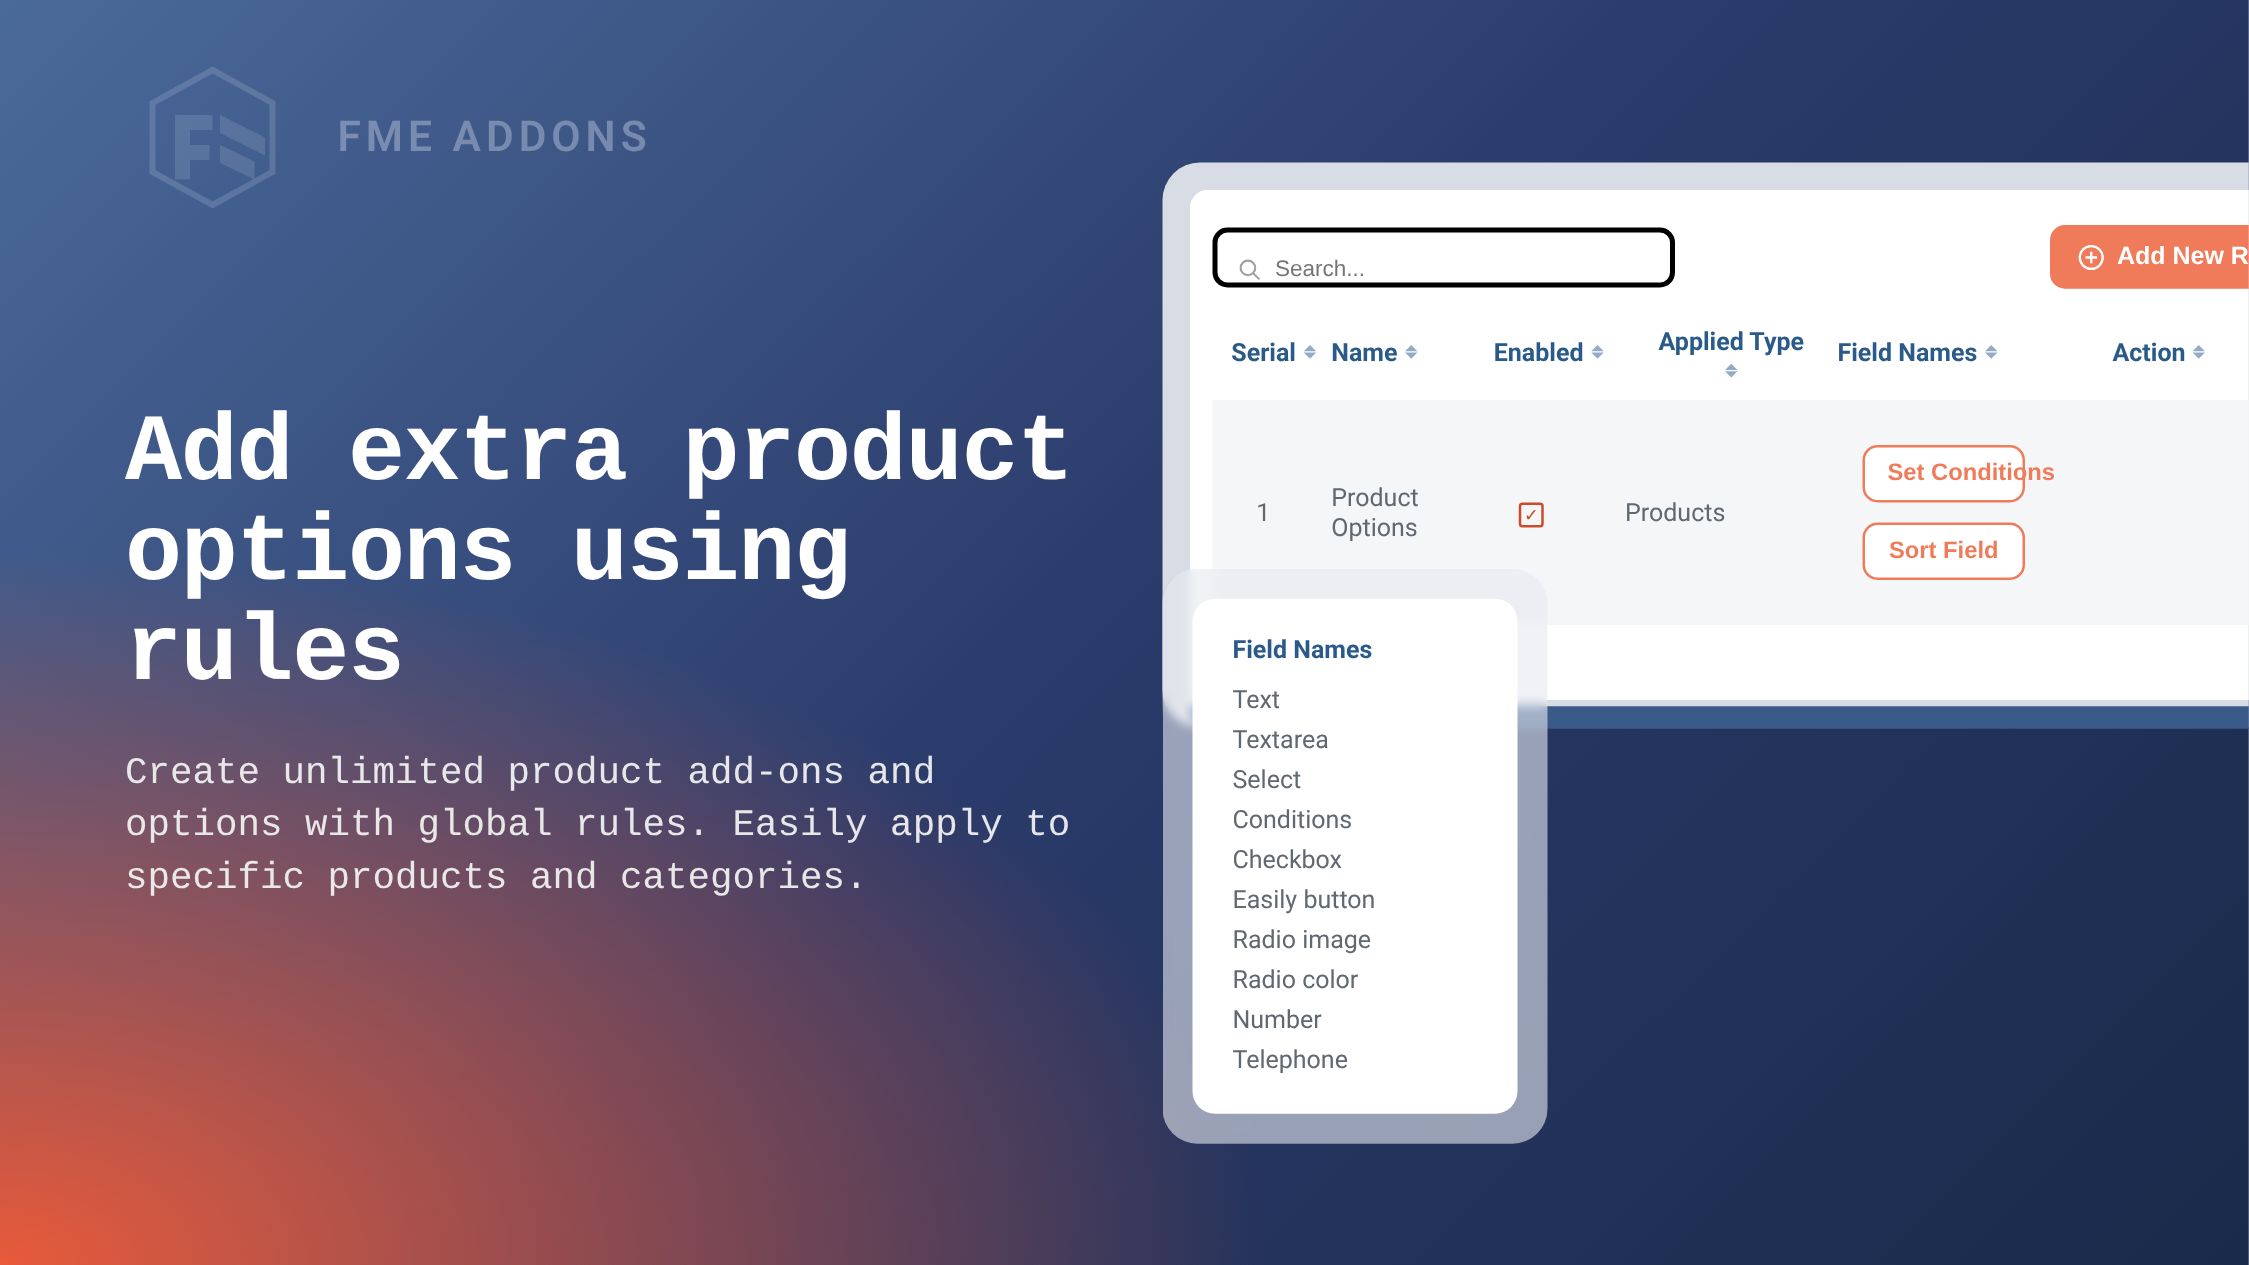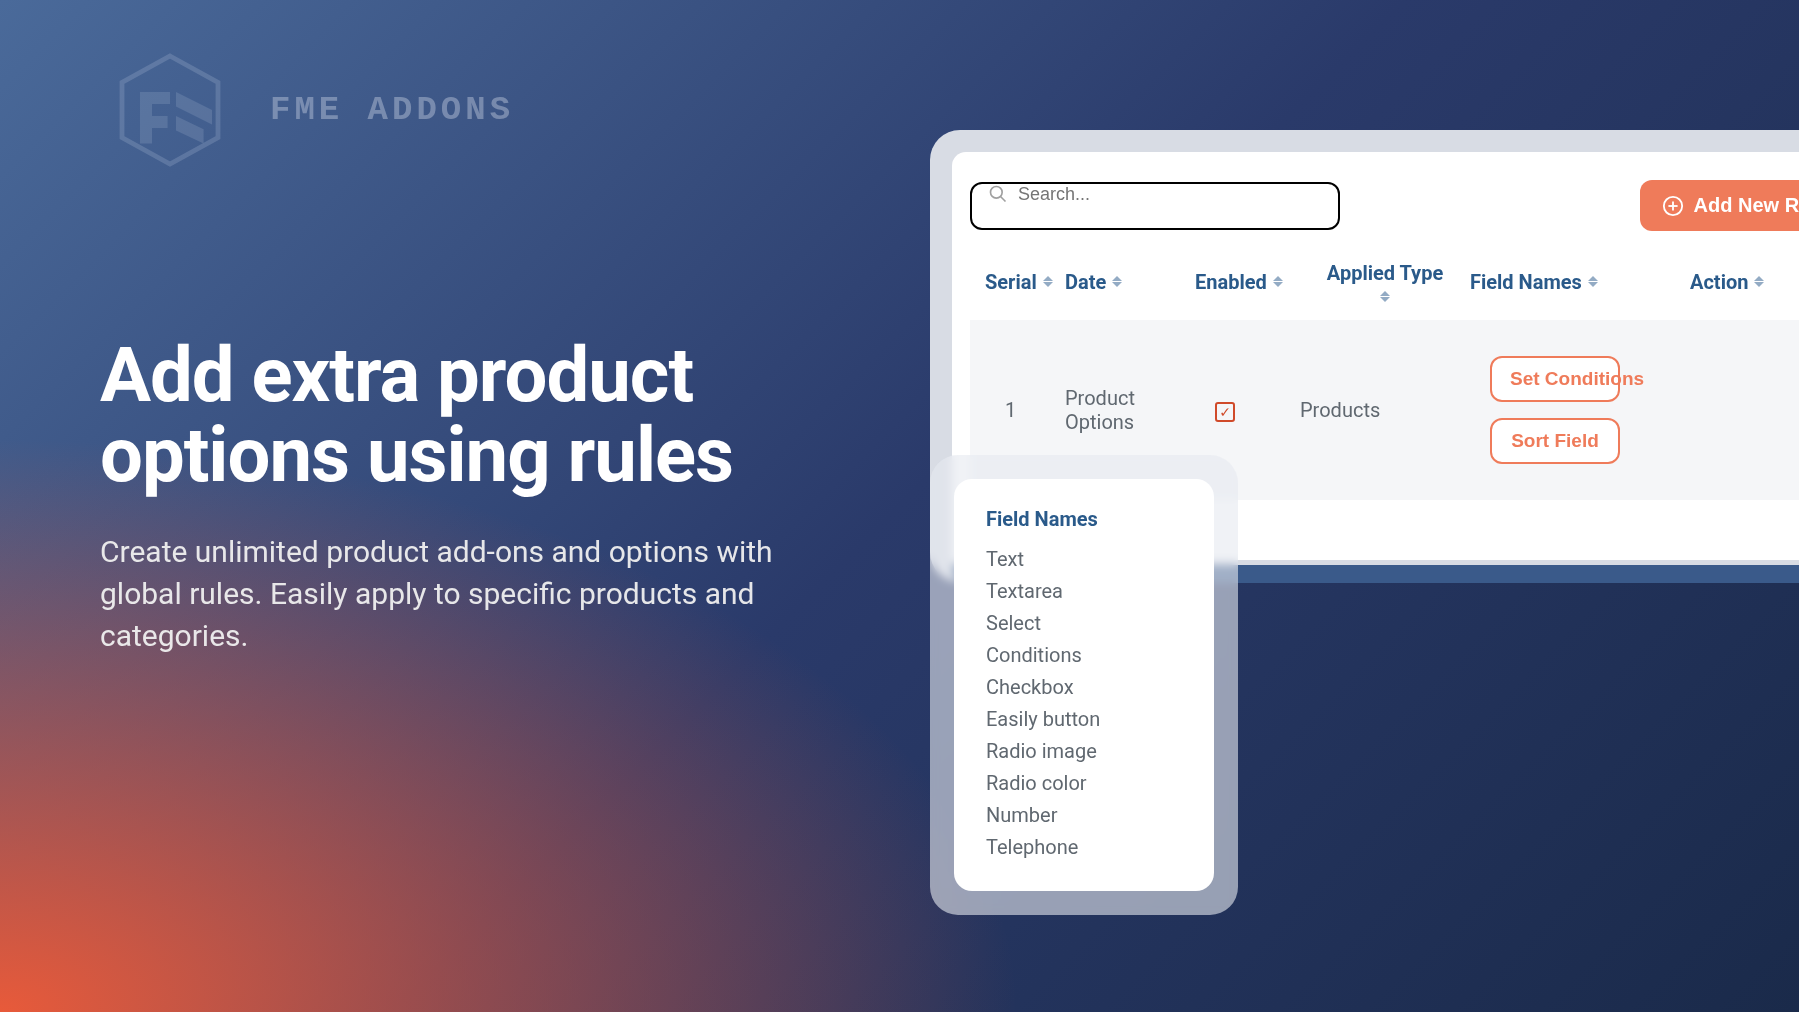--- a/index.html
+++ b/index.html
@@ -12,23 +12,23 @@
       overflow: hidden;
       position: relative;
     }
     
     .header { display: flex; align-items: center; padding: 50px 0 0 100px; opacity: 0.4; }
     .logo {
       width: 140px; height: 120px;
       position: relative; margin-right: 30px;
     }
     .logo svg { width: 100%; height: 100%; }
-    .brand-text { font-size: 34px; font-weight: 600; letter-spacing: 4px; color: #d0d8e8; font-family: Liberation Mono, monospace; }
-    
-    .hero { position: absolute; left: 100px; top: 336px; color: #ffffff; width: 760px; }
+    .brand-text { font-size: 34px; font-weight: 600; letter-spacing: 4px; color: #d0d8e8; }
+    
+    .hero { position: absolute; left: 100px; top: 324px; color: #ffffff; width: 760px; font-family: Liberation Mono, monospace; }
     .hero h1 { font-size: 76px; font-weight: 700; line-height: 1.05; letter-spacing: -1px; margin-bottom: 35px; }
     .hero p { font-size: 30px; font-weight: 400; line-height: 1.4; color: #f0f0f0; opacity: 0.95; }
     
     .admin-frame {
       position: absolute;
       left: 930px; top: 130px;
       width: 920px;
       background: #d8dce4;
       border-radius: 30px 0 0 30px;
       padding: 22px 0 22px 22px;
@@ -40,22 +40,22 @@
     .admin-inner {
       background: #ffffff;
       border-radius: 14px 0 0 0;
       min-height: 300px;
       padding: 28px 0 60px 18px;
       position: relative;
     }
     
     .topbar { display: flex; align-items: center; justify-content: space-between; padding-right: 0; margin-bottom: 30px; }
     .search-wrap {
-      display: flex; align-items: flex-start;
-      border: 2px solid #000000; border-radius: 12px;
+      display: flex; align-items: flex-end;
+      border: 4px solid #000000; border-radius: 12px;
       width: 370px; height: 48px; padding: 0 16px;
     }
     .search-wrap svg { width: 20px; height: 20px; margin-right: 10px; stroke: #a0a0a0; fill: none; stroke-width: 2; }
     .search-wrap input { border: none; outline: none; font-size: 18px; color: #666; flex: 1; background: transparent; }
     .add-role-btn {
       display: flex; align-items: center; gap: 10px;
       background: #ef7b5a; color: #fff; border: none;
       border-radius: 12px; padding: 14px 22px; font-size: 20px; font-weight: 600;
       cursor: pointer;
     }
@@ -153,21 +153,21 @@
     <div class="table">
       <div class="thead">
         <div class="th col-serial">
             <span>Serial</span>
             <span class="sort-icon">
               <span class="up"></span>
               <span class="dn"></span>
             </span>
           </div>
         <div class="th col-name">
-            <span>Date</span>
+            <span>Name</span>
             <span class="sort-icon">
               <span class="up"></span>
               <span class="dn"></span>
             </span>
           </div>
         <div class="th col-enabled">
             <span>Enabled</span>
             <span class="sort-icon">
               <span class="up"></span>
               <span class="dn"></span>

